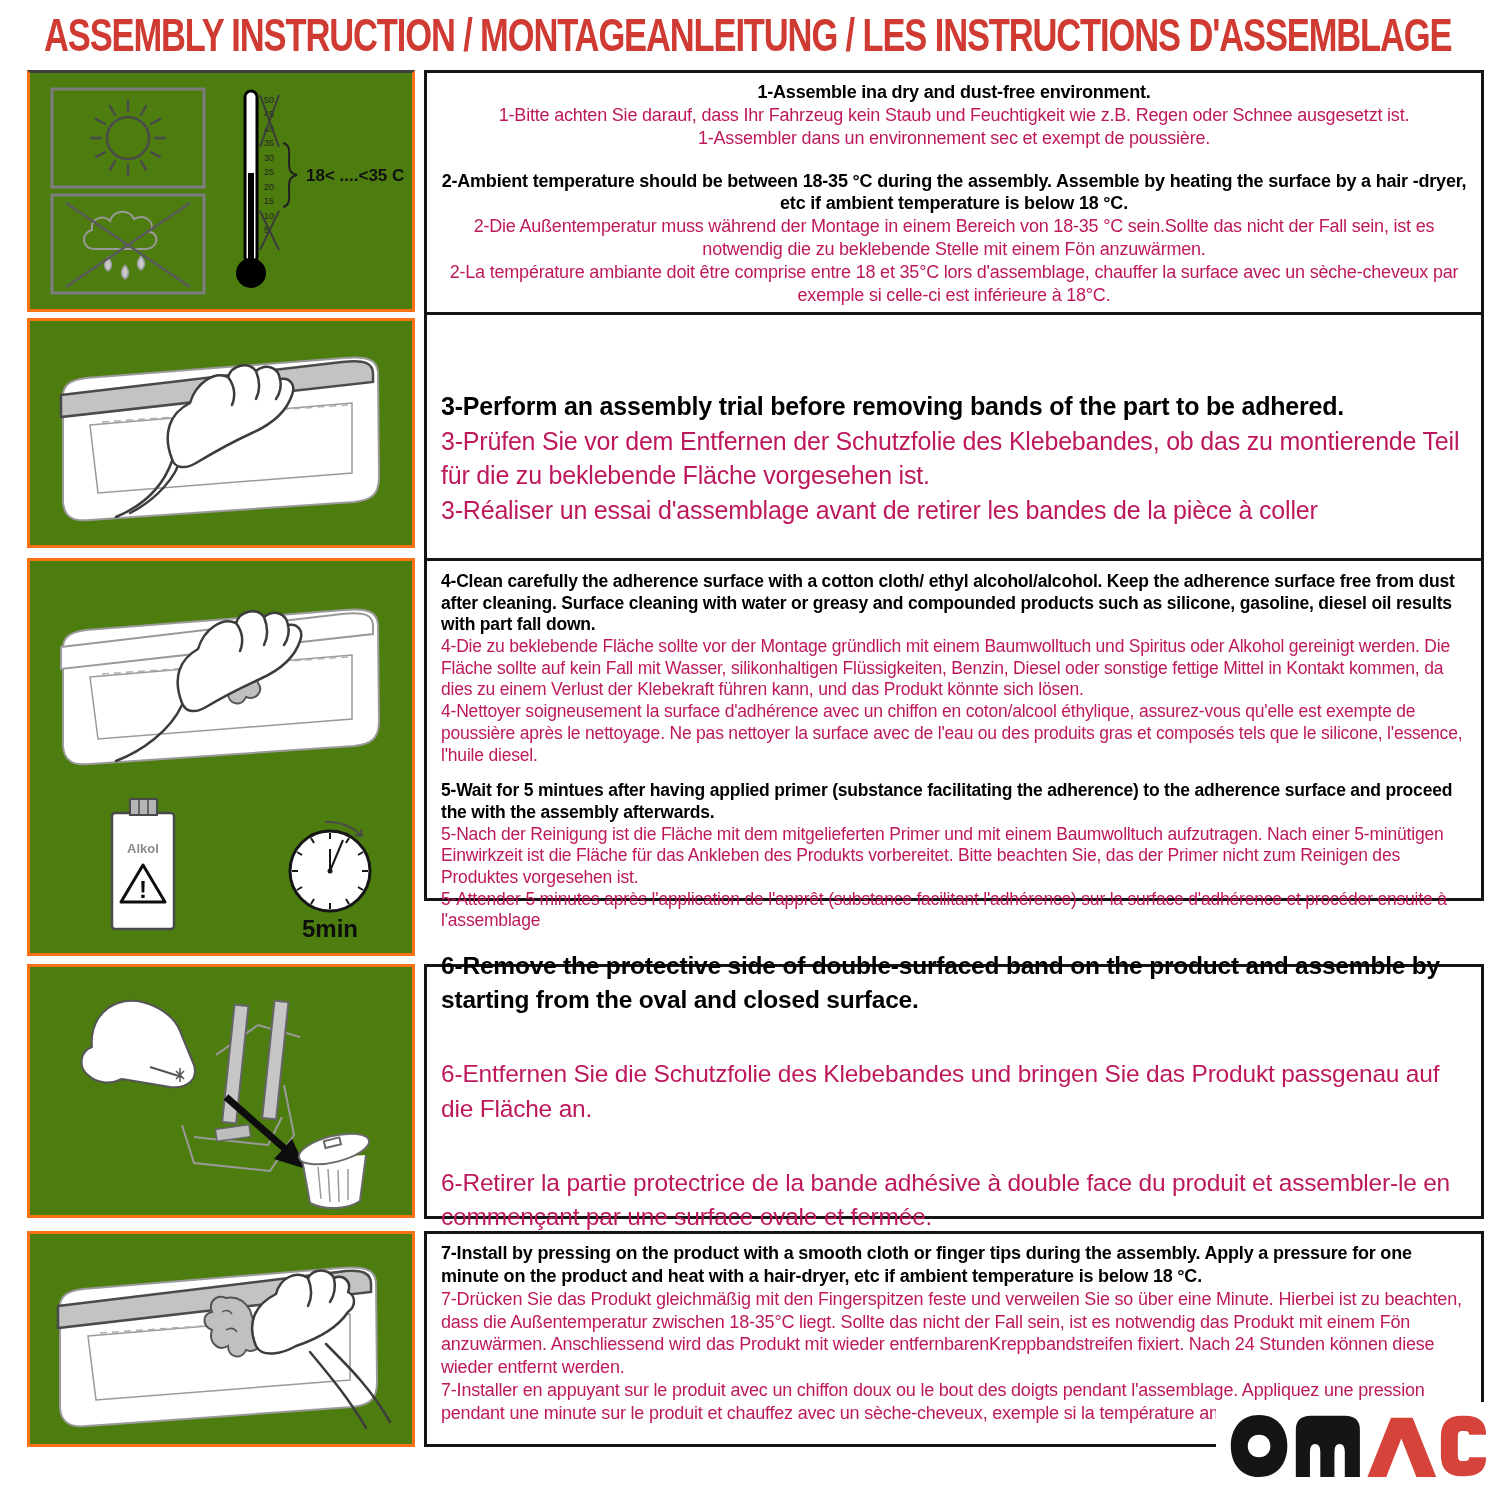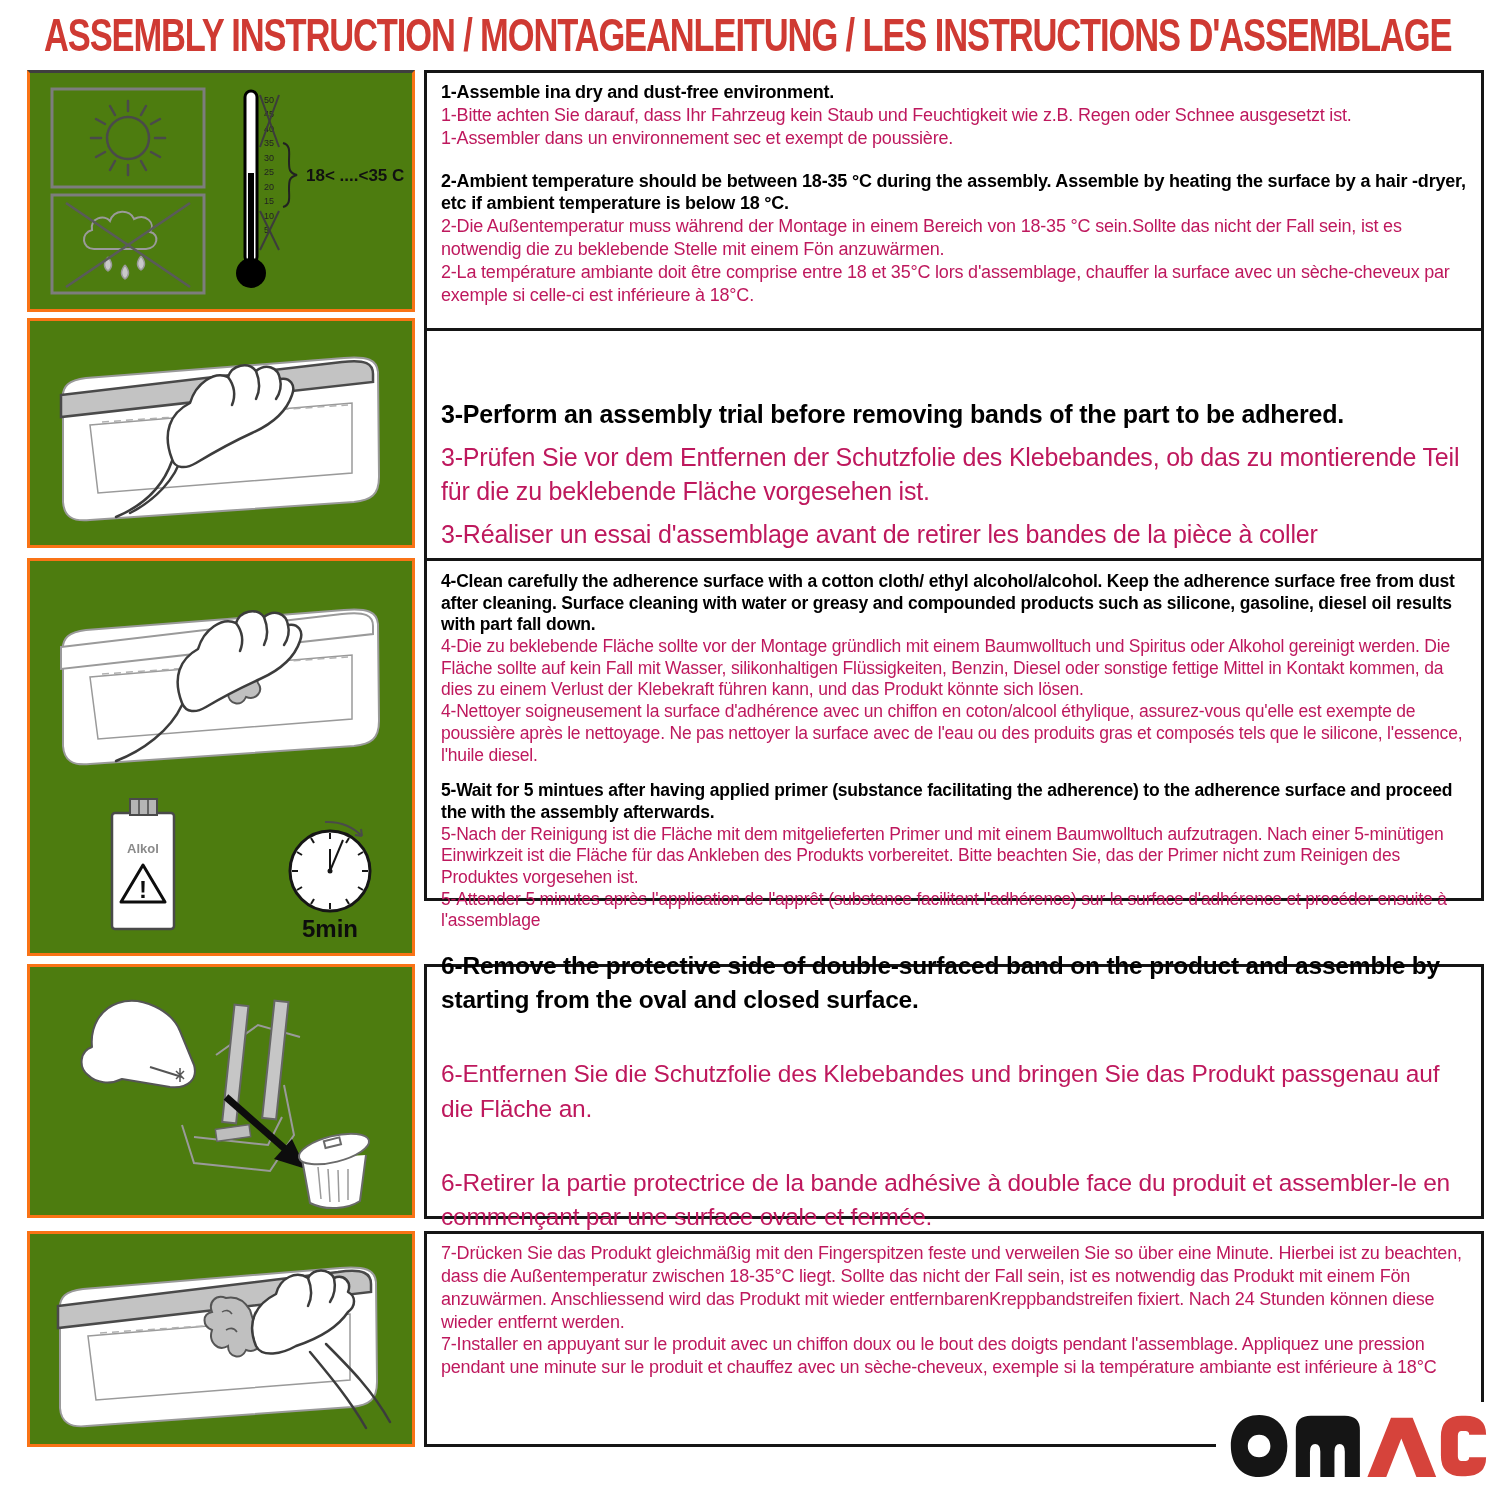--- a/index.html
+++ b/index.html
@@ -27,23 +27,23 @@
   .rbox p { margin:0; color:#be185d; }
   .rbox p.b { font-weight:700; color:#000; }
   .fs18 p { font-size:18px;   line-height:1.27; letter-spacing:-0.2px; }
   .fs17 p { font-size:17.5px; line-height:1.24; letter-spacing:-0.2px; }
   .fs25 p { font-size:25px;   line-height:1.38; letter-spacing:-0.2px; }
   .fs24 p { font-size:24.5px; line-height:1.4;  letter-spacing:-0.2px; }
   .gap20 { height:20px; }
   .gap14 { height:14px; }
   
   #l1 { top:70px;   height:242px; border-top-color:#3f3f3f; }
-  #r1 { top:70px;   height:292px; }
+  #r1 { top:70px;   height:292px;text-align:center; }
   #l2 { top:318px;  height:230px; }
-  #r2 { top:328px;  height:292px;gap:8px; }
+  #r2 { top:312px;  height:292px; }
   #l3 { top:558px;  height:398px;text-align:right; }
   #r3 { top:558px;  height:343px; padding-top:10px; }
   #l4 { top:964px;  height:254px; }
   #r4 { top:964px;  height:255px;gap:40px; }
   #l5 { top:1231px; height:216px; }
   #r5 { top:1231px; height:216px; }
   .logo {
     position:absolute; left:1216px; top:1402px; width:284px; height:88px;
     background:#fff; display:flex; align-items:center; justify-content:flex-start;
     padding-left:12px;
@@ -271,20 +271,21 @@
     <g fill="#fff" stroke="#3c3c3c" stroke-width="2.5" stroke-linejoin="round" stroke-linecap="round">
       <path d="M226,112 C216,88 226,70 246,60 C250,44 266,36 278,44 C284,34 298,34 304,44 C314,40 322,48 318,58 C326,62 326,72 318,78 C306,96 284,106 266,112 C252,120 232,124 226,112 Z"></path>
       <path d="M278,44 C282,54 282,64 278,72" fill="none"></path>
       <path d="M304,44 C306,54 304,62 300,68" fill="none"></path>
       <path d="M296,110 C320,134 342,156 360,188" fill="none"></path>
       <path d="M280,118 C300,142 320,166 336,194" fill="none"></path>
     </g>
   </svg>
 </div>
 <div class="rbox fs18" id="r5">
+  <p class="b">7-Install by pressing on the product with a smooth cloth or finger tips during the assembly. Apply a pressure for one minute on the product and heat with a hair-dryer, etc if ambient temperature is below 18 °C.</p>
   <p>7-Drücken Sie das Produkt gleichmäßig mit den Fingerspitzen feste und verweilen Sie so über eine Minute. Hierbei ist zu beachten, dass die Außentemperatur zwischen 18-35°C liegt. Sollte das nicht der Fall sein, ist es notwendig das Produkt mit einem Fön anzuwärmen. Anschliessend wird das Produkt mit wieder entfernbarenKreppbandstreifen fixiert. Nach 24 Stunden können diese wieder entfernt werden.</p>
   <p>7-Installer en appuyant sur le produit avec un chiffon doux ou le bout des doigts pendant l'assemblage. Appliquez une pression pendant une minute sur le produit et chauffez avec un sèche-cheveux, exemple si la température ambiante est inférieure à 18°C</p>
 </div>
 
 <div class="logo">
   <svg width="260" height="70" viewBox="0 0 276 72">
     <path fill="#151515" fill-rule="evenodd" d="M33,3 C14,3 3,17 3,36 C3,55 14,69 33,69 C52,69 63,55 63,36 C63,17 52,3 33,3 Z M33,48 C26,48 21,43 21,36 C21,29 26,24 33,24 C40,24 45,29 45,36 C45,43 40,48 33,48 Z"></path>
     <path fill="#151515" d="M72,69 V19 Q72,4 88,4 H124 Q140,4 140,19 V69 H124 V42 Q124,34 118.5,34 Q113,34 113,42 V69 H98 V42 Q98,34 92.5,34 Q87,34 87,42 V69 Z"></path>
     <path fill="#d6433b" d="M148,69 L173,6 H196 L221,69 H200 L184,28 L168,69 Z"></path>
     <path fill="#d6433b" d="M252,4 Q274,4 274,24 L256,24 Q256,20 252,20 H248 Q244,20 244,25 V47 Q244,52 248,52 H252 Q256,52 256,48 L274,48 Q274,68 252,68 H248 Q226,68 226,46 V26 Q226,4 248,4 Z"></path>

